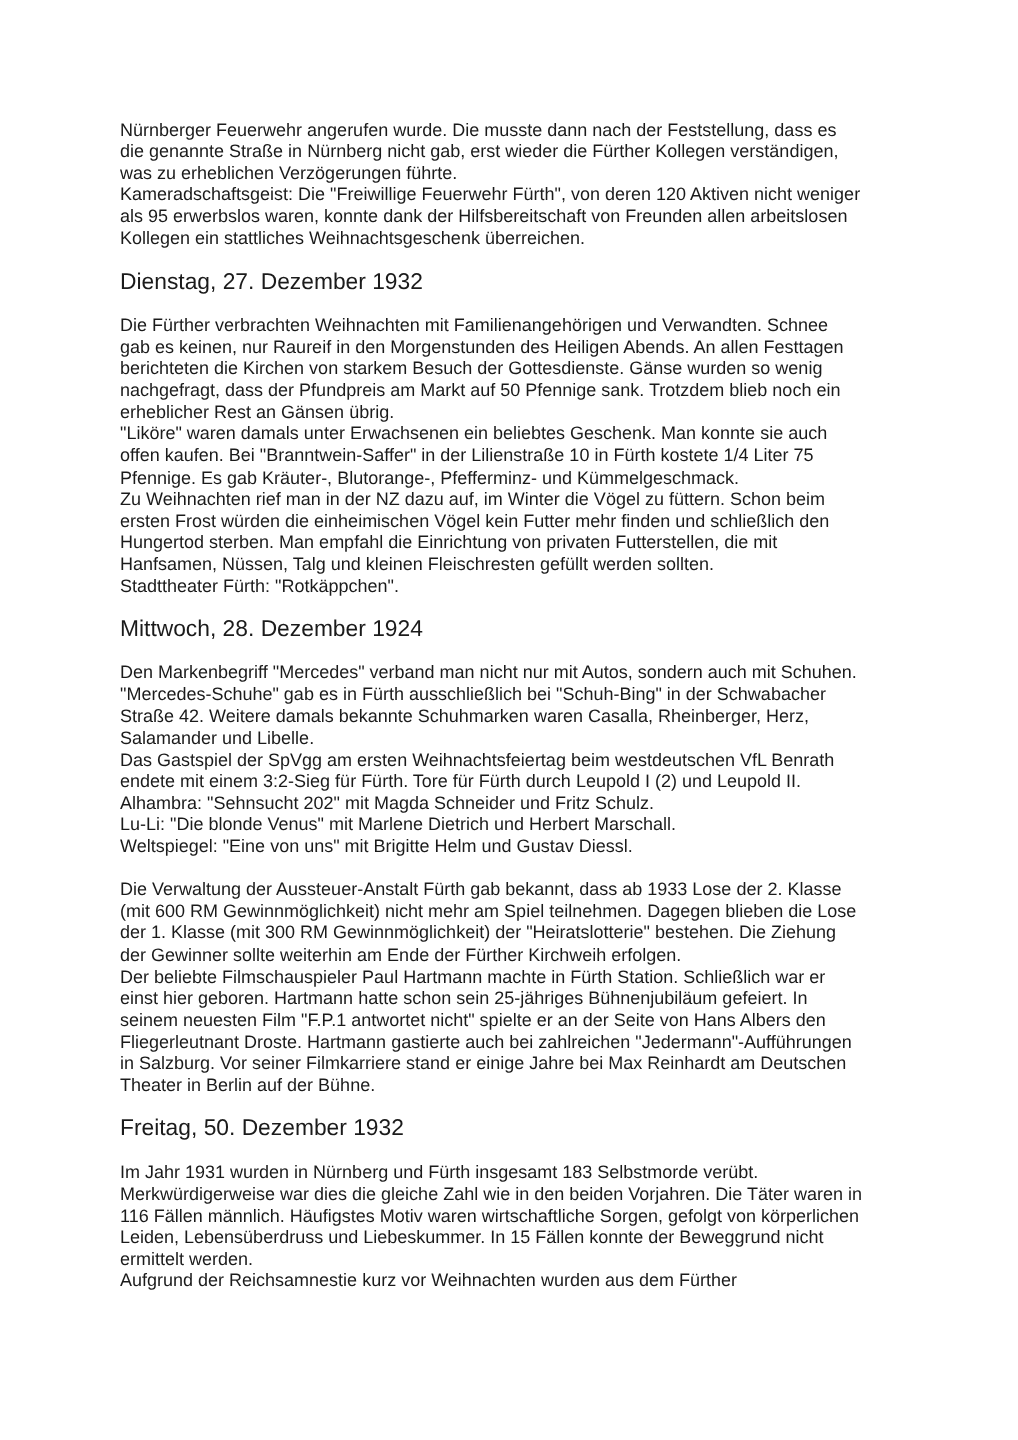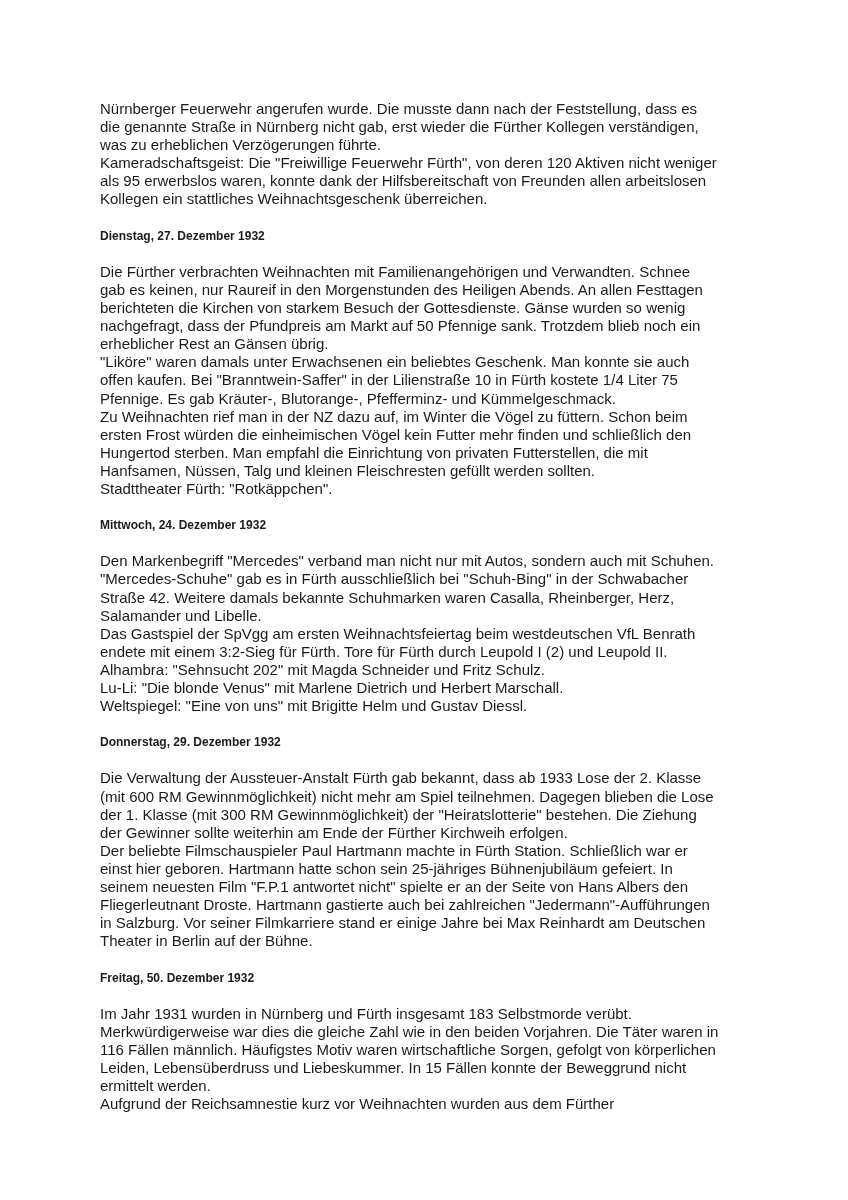--- a/index.html
+++ b/index.html
@@ -24,23 +24,23 @@
     font-size: 15px;
     line-height: 18.1px;
   }
   .content p.para {
     margin: 0;
     white-space: pre-line;
     font-weight: 400;
   }
   .content h2.day-heading {
     margin: 0;
-    font-size: 12px;
+    font-size: 19px;
     line-height: 18.1px;
-    font-weight: 700;
+    font-weight: 400;
     white-space: pre-line;
   }
   .content .section + .section {
     margin-top: 18.1px;
   }
 </style>
 </head>
 <body>
 
 <div class="page">
@@ -58,31 +58,30 @@
 nachgefragt, dass der Pfundpreis am Markt auf 50 Pfennige sank. Trotzdem blieb noch ein
 erheblicher Rest an Gänsen übrig.
 "Liköre" waren damals unter Erwachsenen ein beliebtes Geschenk. Man konnte sie auch
 offen kaufen. Bei "Branntwein-Saffer" in der Lilienstraße 10 in Fürth kostete 1/4 Liter 75
 Pfennige. Es gab Kräuter-, Blutorange-, Pfefferminz- und Kümmelgeschmack.
 Zu Weihnachten rief man in der NZ dazu auf, im Winter die Vögel zu füttern. Schon beim
 ersten Frost würden die einheimischen Vögel kein Futter mehr finden und schließlich den
 Hungertod sterben. Man empfahl die Einrichtung von privaten Futterstellen, die mit
 Hanfsamen, Nüssen, Talg und kleinen Fleischresten gefüllt werden sollten.
 Stadttheater Fürth: "Rotkäppchen".</p>
-      <h2 class="day-heading section">Mittwoch, 24. Dezember 1932</h2>
+      <h2 class="day-heading section">Mittwoch, 28. Dezember 1924</h2>
       <p class="para section">Den Markenbegriff "Mercedes" verband man nicht nur mit Autos, sondern auch mit Schuhen.
 "Mercedes-Schuhe" gab es in Fürth ausschließlich bei "Schuh-Bing" in der Schwabacher
 Straße 42. Weitere damals bekannte Schuhmarken waren Casalla, Rheinberger, Herz,
 Salamander und Libelle.
 Das Gastspiel der SpVgg am ersten Weihnachtsfeiertag beim westdeutschen VfL Benrath
 endete mit einem 3:2-Sieg für Fürth. Tore für Fürth durch Leupold I (2) und Leupold II.
 Alhambra: "Sehnsucht 202" mit Magda Schneider und Fritz Schulz.
 Lu-Li: "Die blonde Venus" mit Marlene Dietrich und Herbert Marschall.
 Weltspiegel: "Eine von uns" mit Brigitte Helm und Gustav Diessl.</p>
-      <h2 class="day-heading section">Donnerstag, 29. Dezember 1932</h2>
       <p class="para section">Die Verwaltung der Aussteuer-Anstalt Fürth gab bekannt, dass ab 1933 Lose der 2. Klasse
 (mit 600 RM Gewinnmöglichkeit) nicht mehr am Spiel teilnehmen. Dagegen blieben die Lose
 der 1. Klasse (mit 300 RM Gewinnmöglichkeit) der "Heiratslotterie" bestehen. Die Ziehung
 der Gewinner sollte weiterhin am Ende der Fürther Kirchweih erfolgen.
 Der beliebte Filmschauspieler Paul Hartmann machte in Fürth Station. Schließlich war er
 einst hier geboren. Hartmann hatte schon sein 25-jähriges Bühnenjubiläum gefeiert. In
 seinem neuesten Film "F.P.1 antwortet nicht" spielte er an der Seite von Hans Albers den
 Fliegerleutnant Droste. Hartmann gastierte auch bei zahlreichen "Jedermann"-Aufführungen
 in Salzburg. Vor seiner Filmkarriere stand er einige Jahre bei Max Reinhardt am Deutschen
 Theater in Berlin auf der Bühne.</p>

